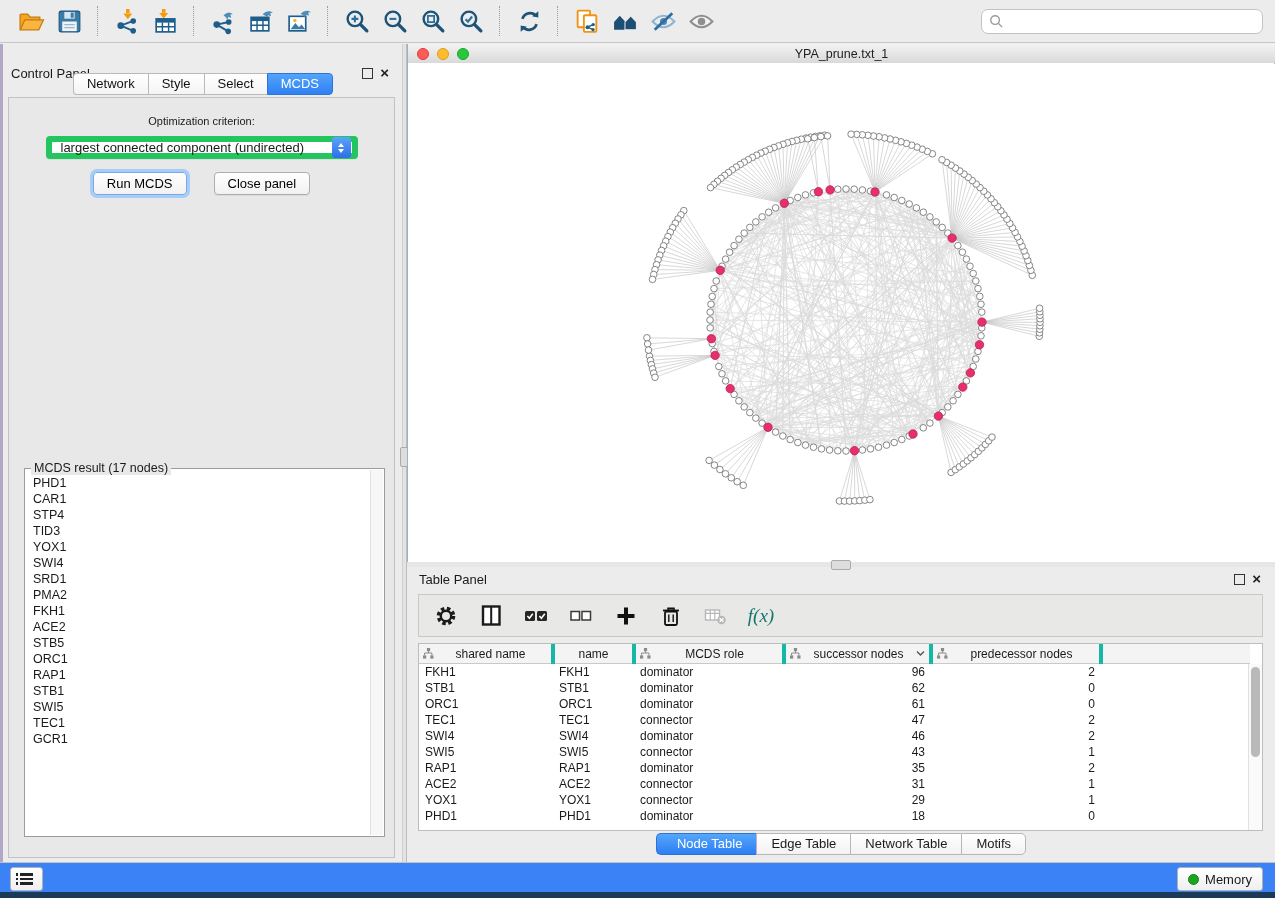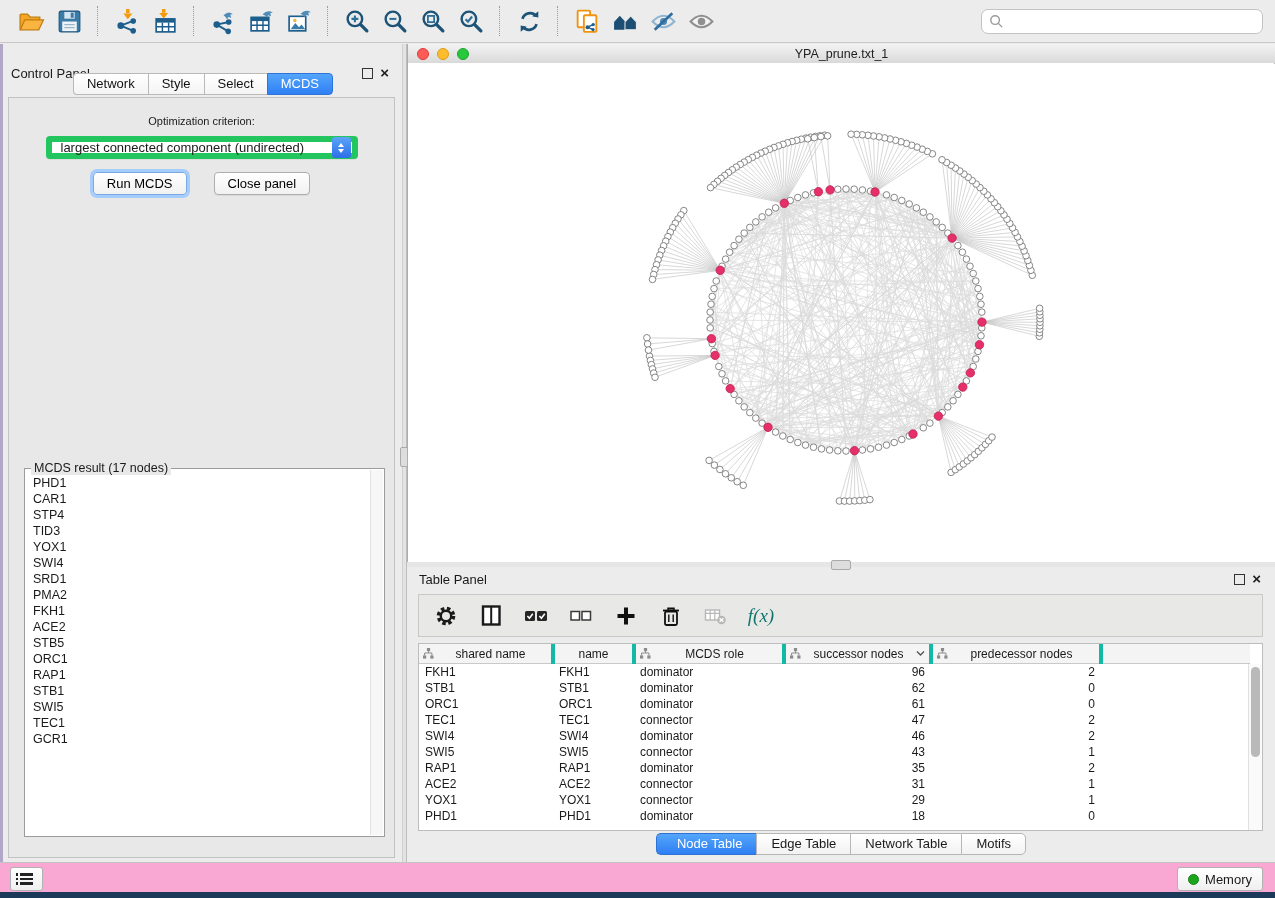--- a/index.html
+++ b/index.html
@@ -93,21 +93,21 @@
   .tb-scroll{position:absolute;top:20px;right:0;bottom:0;width:13px;background:#fafafa;border-left:1px solid #e0e0e0;}
   .tb-thumb{position:absolute;left:2px;right:2px;top:3px;height:90px;background:#b9b9b9;border-radius:5px;}
   .segtabs{position:absolute;left:407px;top:833px;width:868px;display:flex;justify-content:center;}
   .seg{font-size:13px;padding:2px 14px 3px;background:linear-gradient(#ffffff,#f2f2f2);
        border:1px solid #b6b6b6;border-right-width:0;}
   .seg:first-child{border-radius:5px 0 0 5px;}
   .seg:last-child{border-radius:0 5px 5px 0;border-right-width:1px;}
   .seg.active{background:linear-gradient(#55a6fb,#2d7ef3);color:#fff;border-color:#2d72d6;padding-left:20px;}
 
   
-  .statusbar{position:absolute;left:0;top:862px;right:0;height:30px;background:#f9a8d4;border-top:1px solid #c3c3c3;box-sizing:border-box;}
+  .statusbar{position:absolute;left:0;top:862px;right:0;height:30px;background:#3b82f6;border-top:1px solid #c3c3c3;box-sizing:border-box;}
   .list-btn{position:absolute;left:10px;top:4px;width:31px;height:22px;background:linear-gradient(#fff,#efefef);
             border:1px solid #b2b2b2;border-radius:3px;display:flex;align-items:center;justify-content:center;}
   .list-ic{display:flex;flex-direction:column;gap:2px;}
   .list-ic i{display:block;width:13px;height:2.4px;background:#222;position:relative;}
   .list-ic i::before{content:"";position:absolute;left:-4px;top:0;width:2.4px;height:2.4px;background:#222;}
   .mem-btn{position:absolute;right:12px;top:4px;height:22px;background:linear-gradient(#fff,#efefef);
            border:1px solid #b2b2b2;border-radius:3px;display:flex;align-items:center;gap:6px;padding:0 10px;font-size:13px;}
   .mem-dot{width:11px;height:11px;border-radius:50%;background:#1ca51c;border:1px solid #178217;box-sizing:border-box;}
 </style>
 </head>

